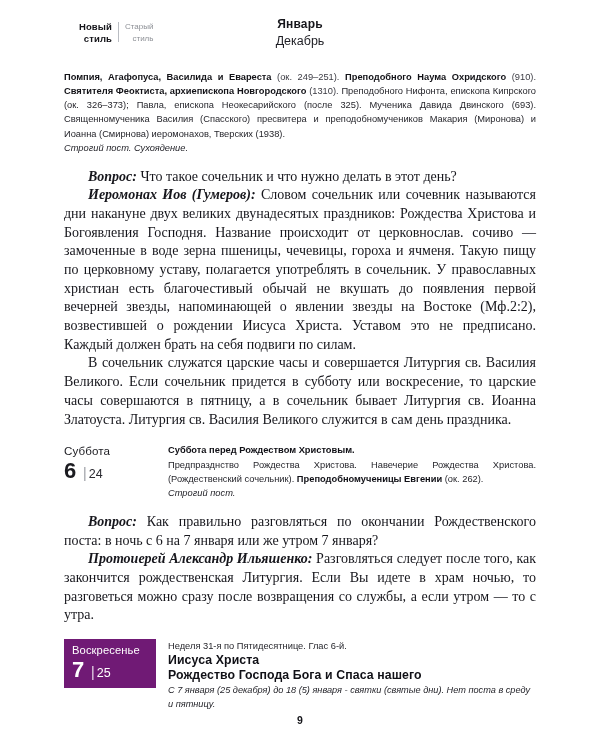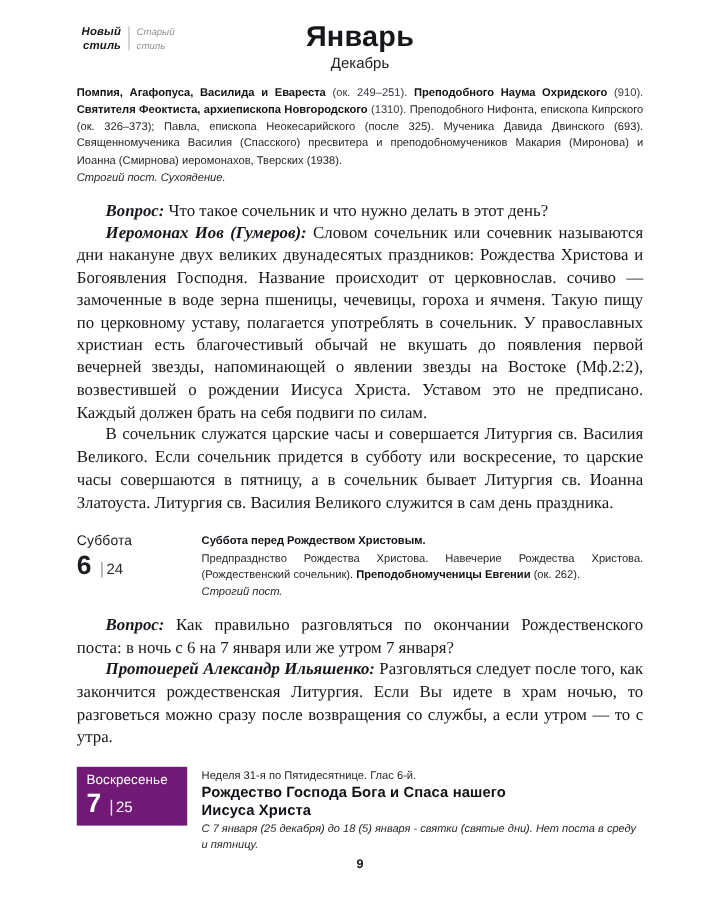--- a/index.html
+++ b/index.html
@@ -25,50 +25,49 @@
 
   
   .page-header {
     position: relative;
     height: 62px;
     padding-top: 18px;
     box-sizing: border-box;
   }
   .style-switch {
     position: absolute;
-    left: 4px;
+    left: 15px;
     top: 21px;
     display: flex;
     align-items: stretch;
-    font-style: italic;
   }
   .style-new {
     font-size: 9.5px;
     font-weight: bold;
     line-height: 1.22;
     text-align: right;
     letter-spacing: .1px;
     padding-right: 6px;
     color: #15151a;
   }
   .style-divider {
     width: 1px;
     background: #b9bcc2;
     margin: 1px 0 2px 0;
   }
   .style-old {
     font-size: 8px;
     line-height: 1.45;
-    text-align: left;
+    text-align: right;
     padding-left: 6px;
     color: #8d9096;
   }
   .month-title {
     text-align: center;
-    font-size: 24px;
+    font-size: 12px;
     font-weight: bold;
     line-height: 1.05;
     letter-spacing: .2px;
     color: #16161b;
   }
   .month-sub {
     text-align: center;
     font-size: 12.5px;
     line-height: 1.35;
     margin-top: 2px;
@@ -269,21 +268,21 @@
     <div class="day-box shaded">
       <div class="dow">Воскресенье</div>
       <div class="date-line">
         <span class="dnum">7</span>
         <span class="dsep">|</span>
         <span class="dold">25</span>
       </div>
     </div>
     <div class="day-body">
       <div class="l-plain">Неделя 31-я по Пятидесятнице. Глас 6-й.</div>
+      <div class="big">Иисуса Христа</div>
       <div class="big">Рождество Господа Бога и Спаса нашего</div>
-      <div class="big">Иисуса Христа</div>
       <div class="note-ital">С 7 января (25 декабря) до 18 (5) января - святки (святые дни). Нет поста в среду и пятницу.</div>
     </div>
   </div>
 
   <div class="page-number">9</div>
 
 </div>
 
 </body></html>

